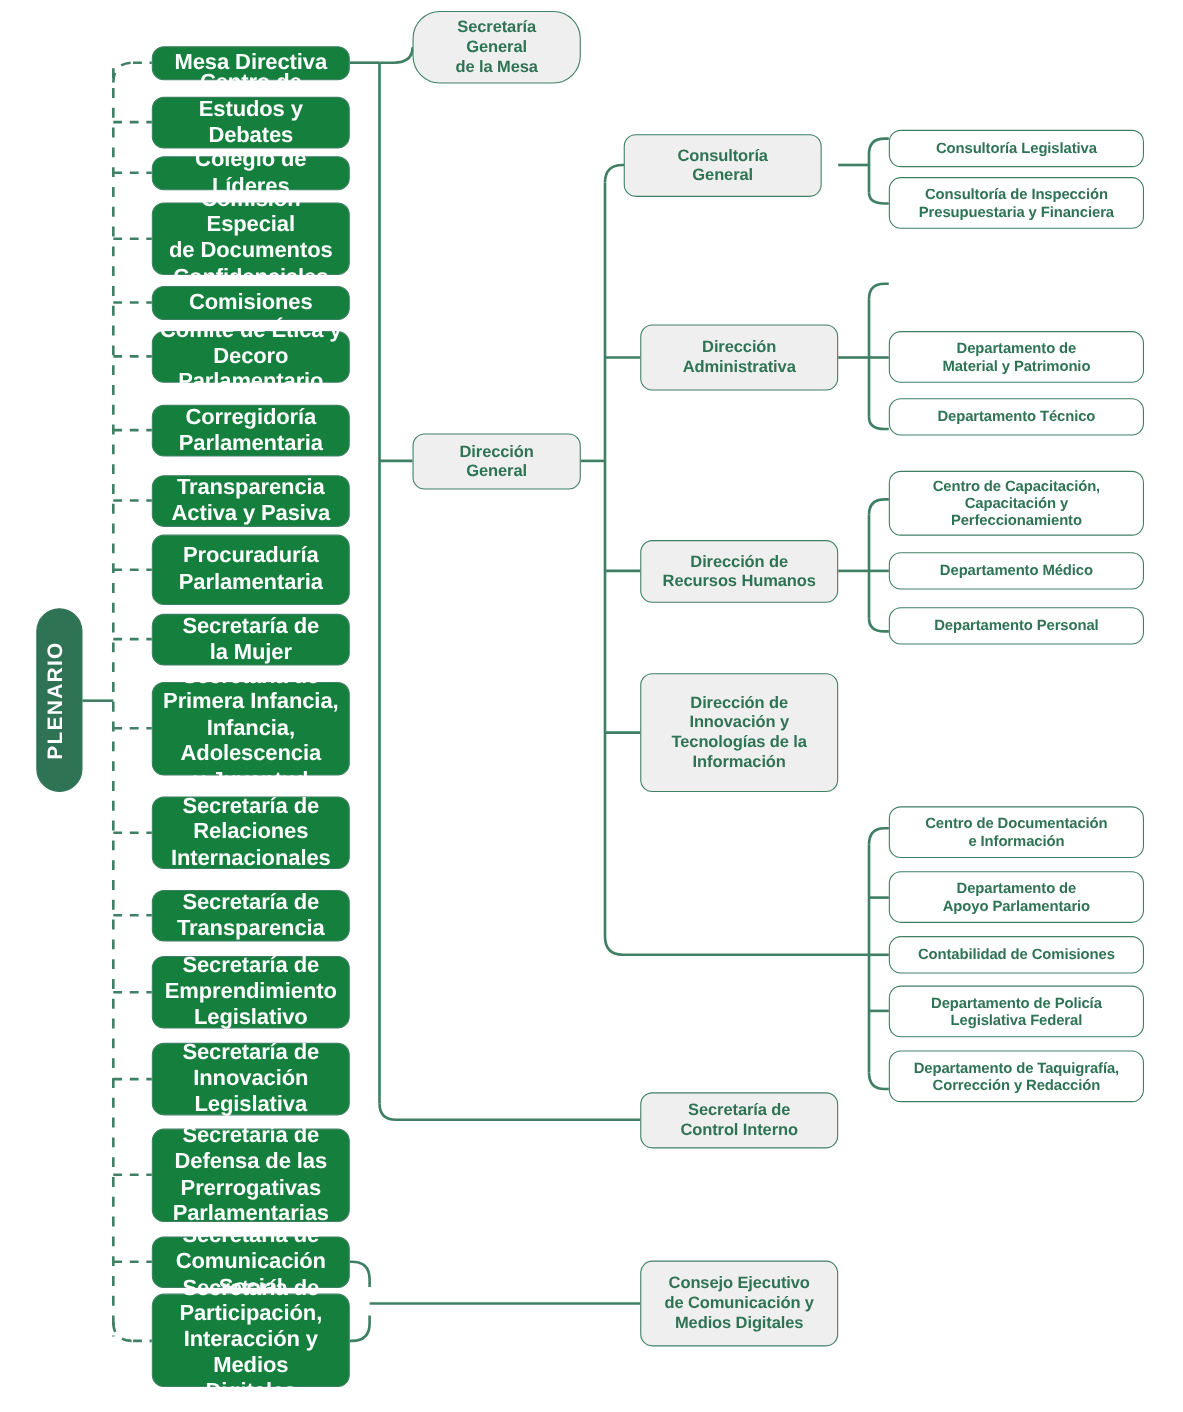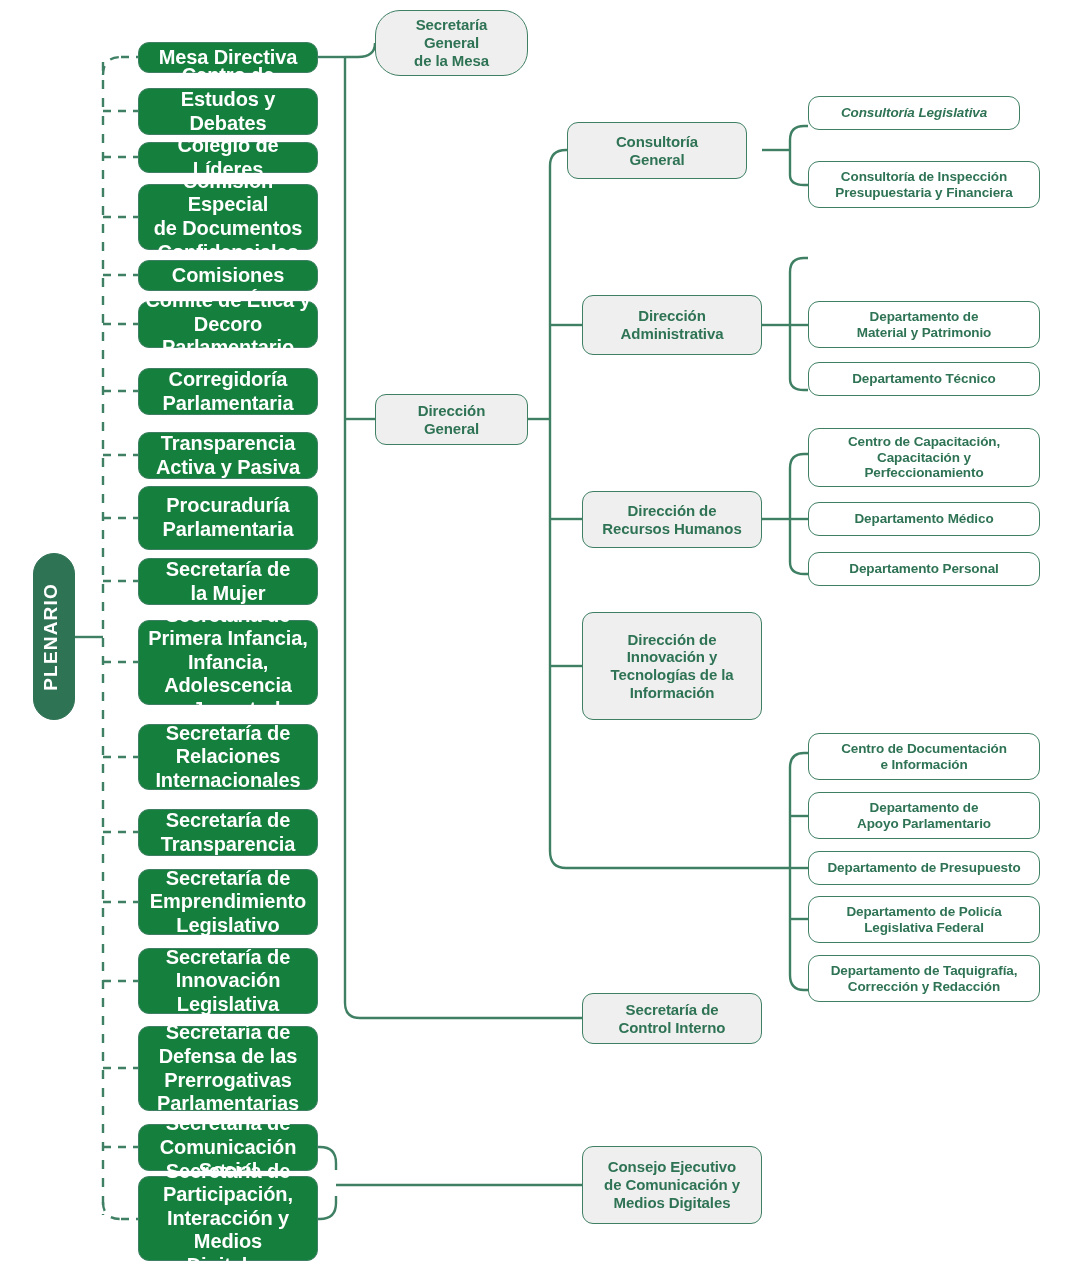--- a/index.html
+++ b/index.html
@@ -244,21 +244,21 @@
   <div class="node light" style="left:582px; top:612px; width:180px; height:108px;">
     <span>Dirección de<br>Innovación y<br>Tecnologías de la<br>Información</span>
     </div>
   <div class="node light" style="left:582px; top:993px; width:180px; height:51px;">
     <span>Secretaría de<br>Control Interno</span>
     </div>
   <div class="node light" style="left:582px; top:1146px; width:180px; height:78px;">
     <span>Consejo Ejecutivo<br>de Comunicación y<br>Medios Digitales</span>
     </div>
 
-  <div class="node white" style="left:808px; top:96px; width:212px; height:34px;font-style:italic;">
+  <div class="node white" style="left:808px; top:118px; width:232px; height:34px;">
     <span>Consultoría Legislativa</span>
     </div>
   <div class="node white" style="left:808px; top:161px; width:232px; height:47px;">
     <span>Consultoría de Inspección<br>Presupuestaria y Financiera</span>
     </div>
 
   <div class="node white" style="left:808px; top:301px; width:232px; height:47px;">
     <span>Departamento de<br>Material y Patrimonio</span>
     </div>
   <div class="node white" style="left:808px; top:362px; width:232px; height:34px;">
@@ -275,21 +275,21 @@
     <span>Departamento Personal</span>
     </div>
 
   <div class="node white" style="left:808px; top:733px; width:232px; height:47px;">
     <span>Centro de Documentación<br>e Información</span>
     </div>
   <div class="node white" style="left:808px; top:792px; width:232px; height:47px;">
     <span>Departamento de<br>Apoyo Parlamentario</span>
     </div>
   <div class="node white" style="left:808px; top:851px; width:232px; height:34px;">
-    <span>Departamento de Presupuesto</span>
+    <span>Contabilidad de Comisiones</span>
     </div>
   <div class="node white" style="left:808px; top:896px; width:232px; height:47px;">
     <span>Departamento de Policía<br>Legislativa Federal</span>
     </div>
   <div class="node white" style="left:808px; top:955px; width:232px; height:47px;">
     <span>Departamento de Taquigrafía,<br>Corrección y Redacción</span>
     </div>
 
 </div>
 

